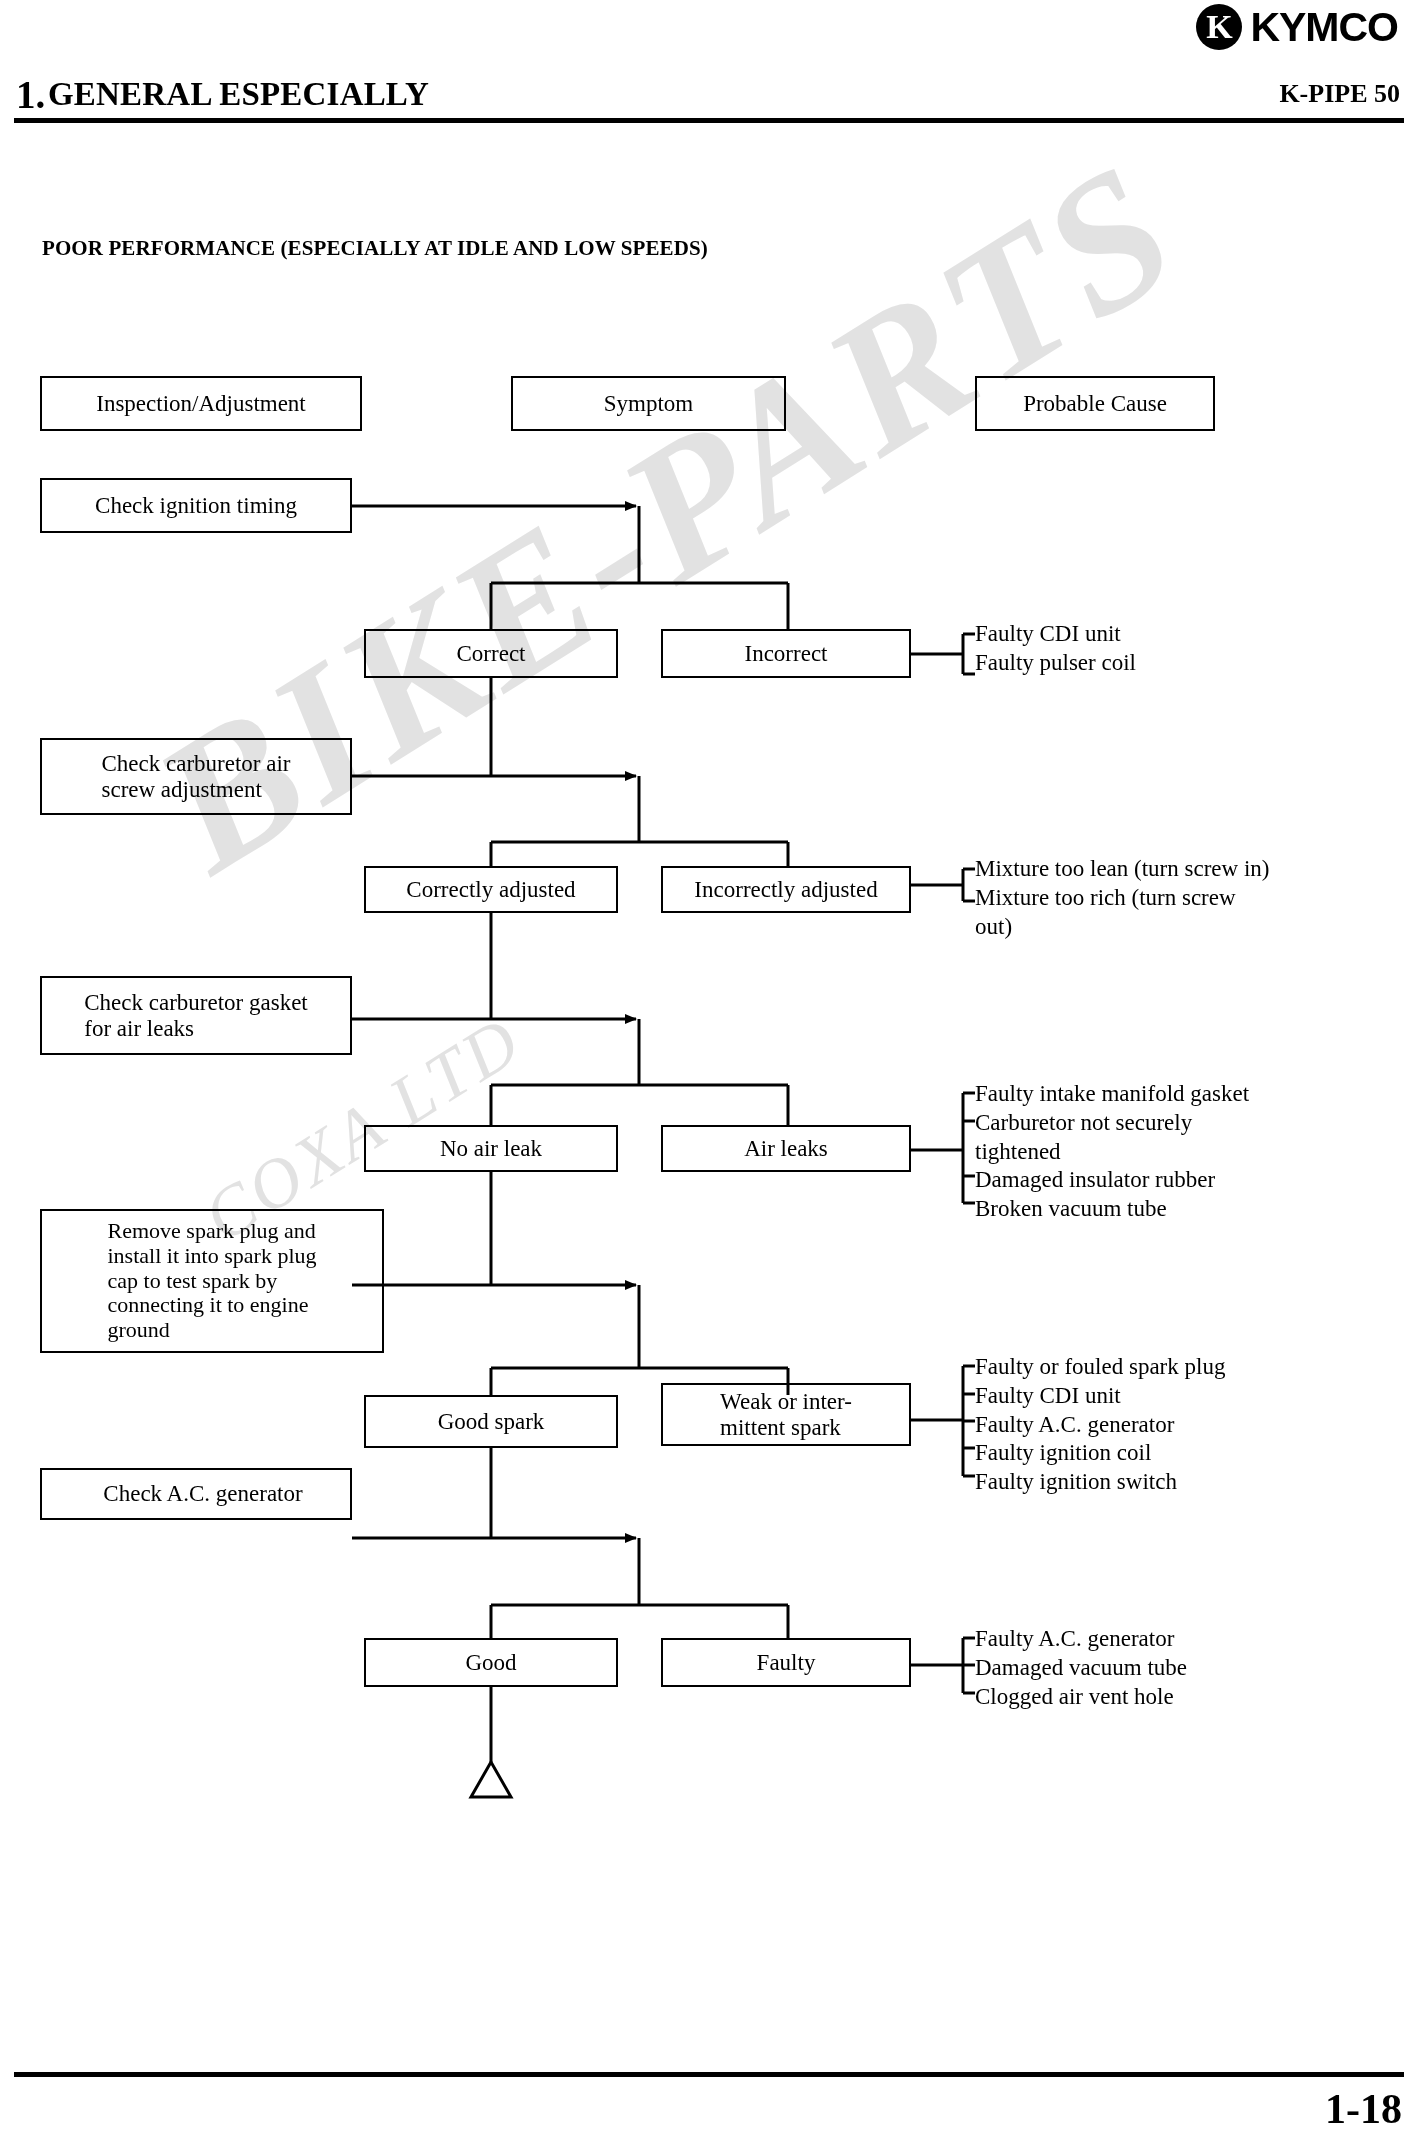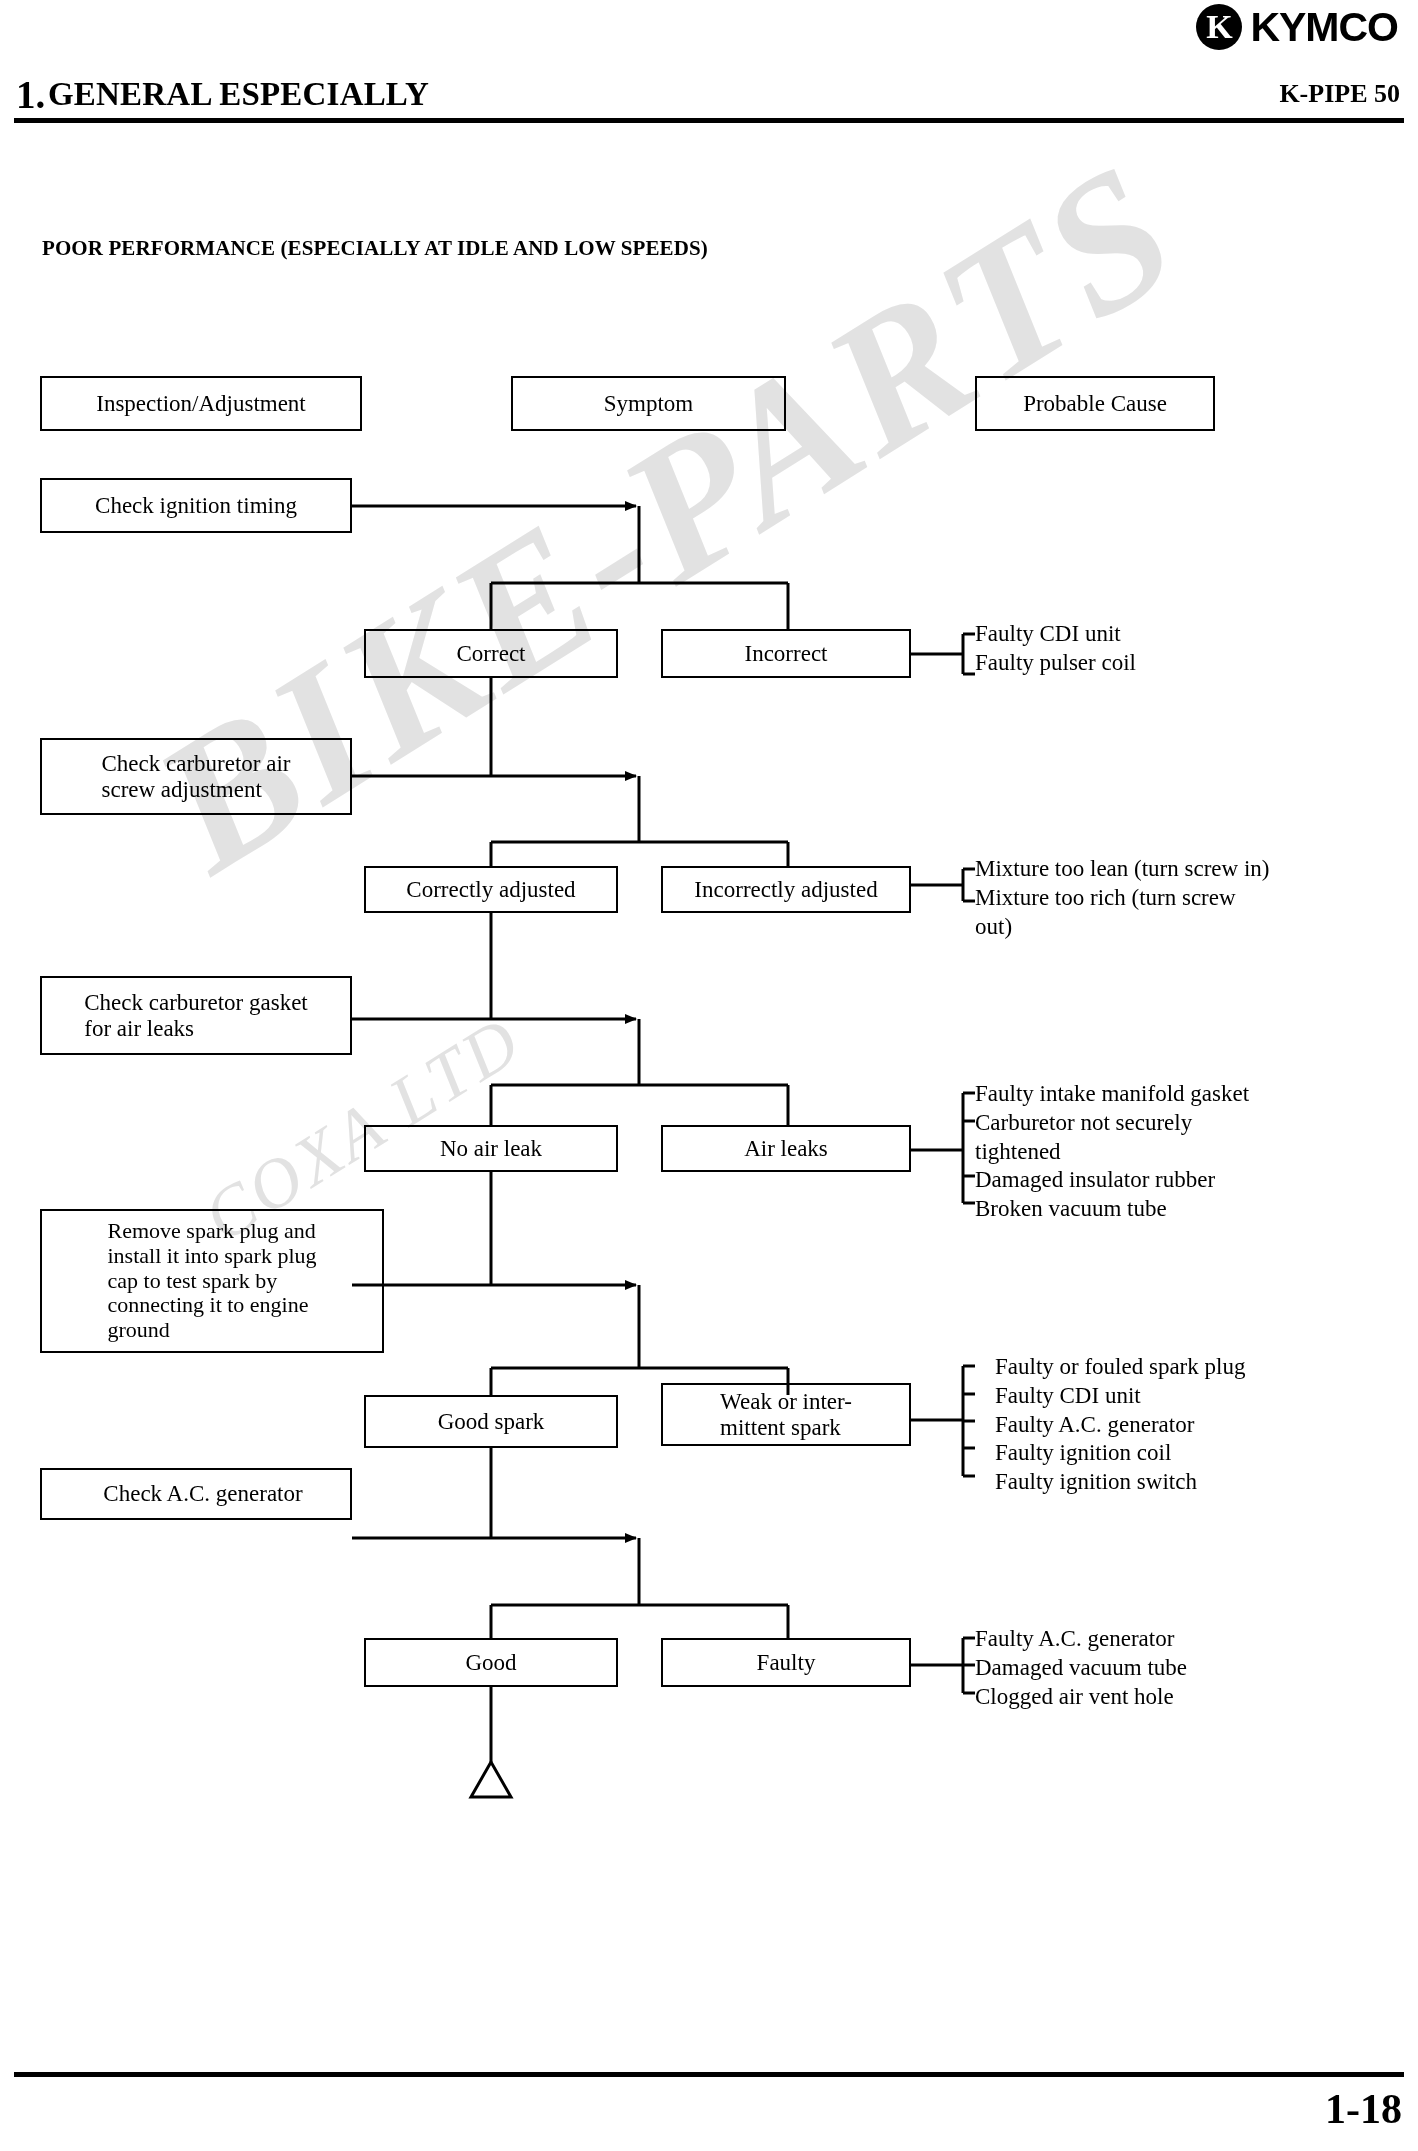--- a/index.html
+++ b/index.html
@@ -332,21 +332,21 @@
 Broken vacuum tube</div>
 
   <div class="node" style="left:40px; top:1209px; width:344px; height:144px; white-space:pre-line; font-size:22px;">Remove spark plug and
 install it into spark plug
 cap to test spark by
 connecting it to engine
 ground</div>
   <div class="node" style="left:364px; top:1395px; width:254px; height:53px;">Good spark</div>
   <div class="node" style="left:661px; top:1383px; width:250px; height:63px; white-space:pre-line;">Weak or inter-
 mittent spark</div>
-  <div class="cause" style="left:975px; top:1353px; width:420px;margin-left:20px;">Faulty or fouled spark plug
+  <div class="cause" style="left:975px; top:1353px; width:420px;">Faulty or fouled spark plug
 Faulty CDI unit
 Faulty A.C. generator
 Faulty ignition coil
 Faulty ignition switch</div>
 
   <div class="node" style="left:40px; top:1468px; width:312px; height:52px;padding-left:18px;">Check A.C. generator</div>
   <div class="node" style="left:364px; top:1638px; width:254px; height:49px;">Good</div>
   <div class="node" style="left:661px; top:1638px; width:250px; height:49px;">Faulty</div>
   <div class="cause" style="left:975px; top:1625px; width:420px;">Faulty A.C. generator
 Damaged vacuum tube

